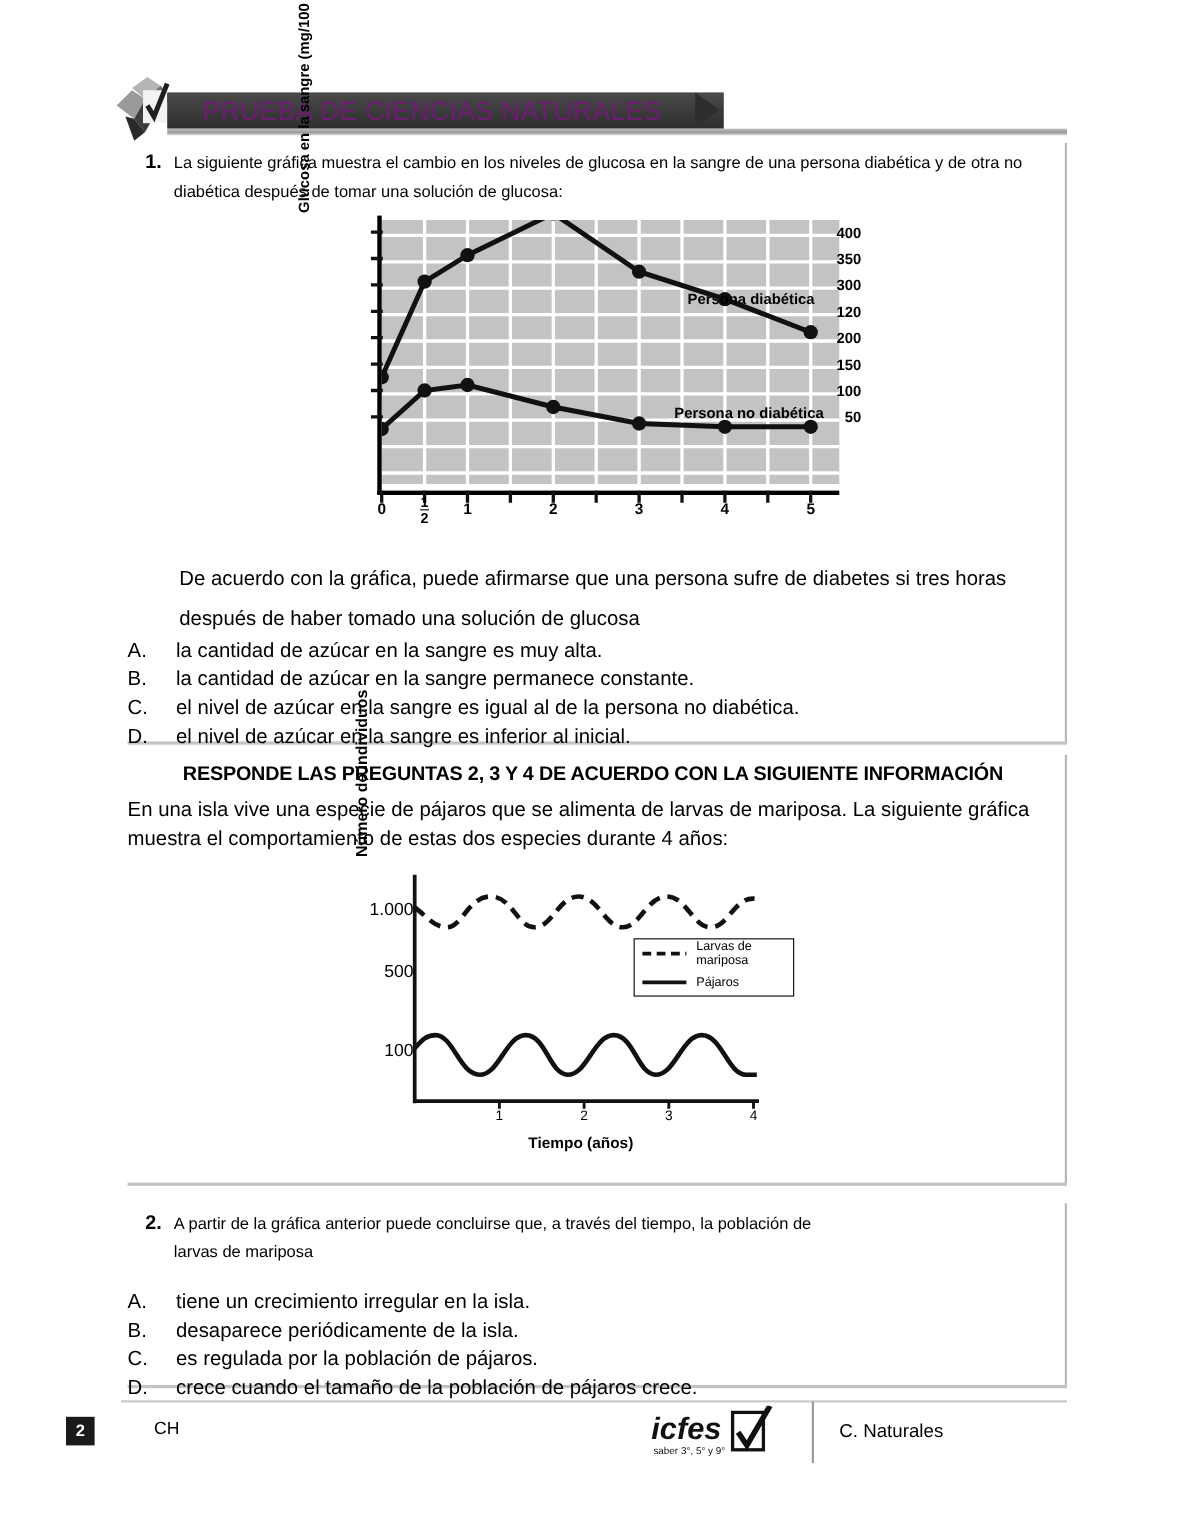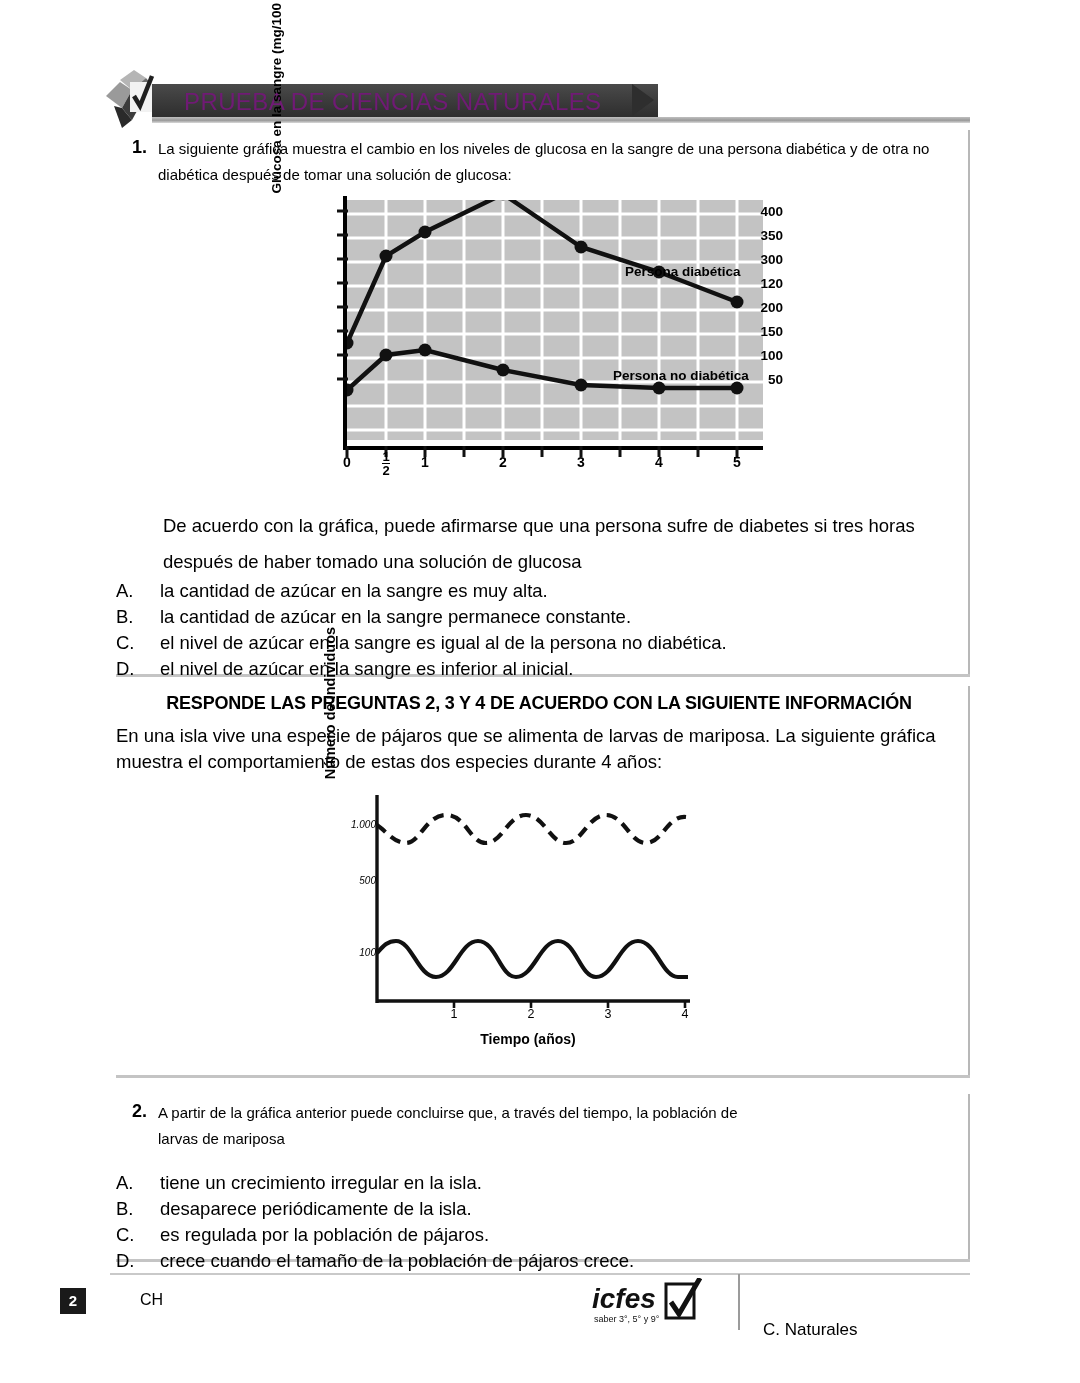--- a/index.html
+++ b/index.html
@@ -219,22 +219,21 @@
     transform-origin: 0 0;
     font-weight: bold;
     font-size: 14.5px;
     text-align: center;
     white-space: nowrap;
   }
   .c2-ytick-label {
     position: absolute;
     left: 14px; width: 44px;
     text-align: right;
-    font-size: 10px;
-    font-style: italic;
+    font-size: 16px;
   }
   .c2-xtick-label {
     position: absolute;
     width: 26px; margin-left: -13px;
     text-align: center;
     font-size: 12.5px;
   }
   .c2-xtitle {
     position: absolute;
     left: 60px; top: 236px;
@@ -296,21 +295,20 @@
   .footer-divider {
     position: absolute;
     left: 738px; top: 1274px;
     width: 2px; height: 56px;
     background: #9b9b9b;
   }
   .footer-subject {
     position: absolute;
     left: 763px; top: 1291px;
     font-size: 17px;
-    margin-top: 29px;
   }
 </style>
 </head>
 <body>
 
 <div class="header-wrap">
   <div class="header-logo">
     <svg width="72" height="62" viewBox="0 0 72 62">
       <polygon points="2,28 16,14 28,22 18,40" fill="#9a9a9a"></polygon>
       <polygon points="16,12 30,2 42,10 28,22" fill="#b5b5b5"></polygon>
@@ -517,20 +515,38 @@
   <div class="c2-ytick-label" style="top:80px;">500</div>
   <div class="c2-ytick-label" style="top:152px;">100</div>
 
   <div class="c2-xtick-label" style="left:136px; top:212px;">1</div>
   <div class="c2-xtick-label" style="left:213px; top:212px;">2</div>
   <div class="c2-xtick-label" style="left:290px; top:212px;">3</div>
   <div class="c2-xtick-label" style="left:367px; top:212px;">4</div>
 
   <div class="c2-xtitle">Tiempo (años)</div>
 
+  <div class="c2-legend">
+    <div class="c2-legend-row" style="top:0px;">
+      <span class="c2-legend-swatch">
+        <svg width="44" height="8">
+            <line x1="2" y1="4" x2="42" y2="4" stroke="#111" stroke-width="3.4" stroke-dasharray="8 5"></line>
+          </svg>
+      </span>
+      <span class="c2-legend-text">Larvas de mariposa</span>
+    </div>
+    <div class="c2-legend-row" style="top:26px;">
+      <span class="c2-legend-swatch">
+        <svg width="44" height="8">
+            <line x1="2" y1="4" x2="42" y2="4" stroke="#111" stroke-width="3.4"></line>
+          </svg>
+      </span>
+      <span class="c2-legend-text">Pájaros</span>
+    </div>
+  </div>
 </div>
 
 <div class="block" style="left:116px; top:1094px; width:854px; height:166px; border-right:2px solid #b8b8b8;"></div>
 <div class="block-rule" style="left:116px; top:1259px; width:854px;"></div>
 
 <div id="q2-stem">
   <div class="stem-row">
     <span class="qnum">2.</span>
     <span class="body qtext">A partir de la gráfica anterior puede concluirse que, a través del tiempo, la población de larvas de mariposa</span>
   </div>

